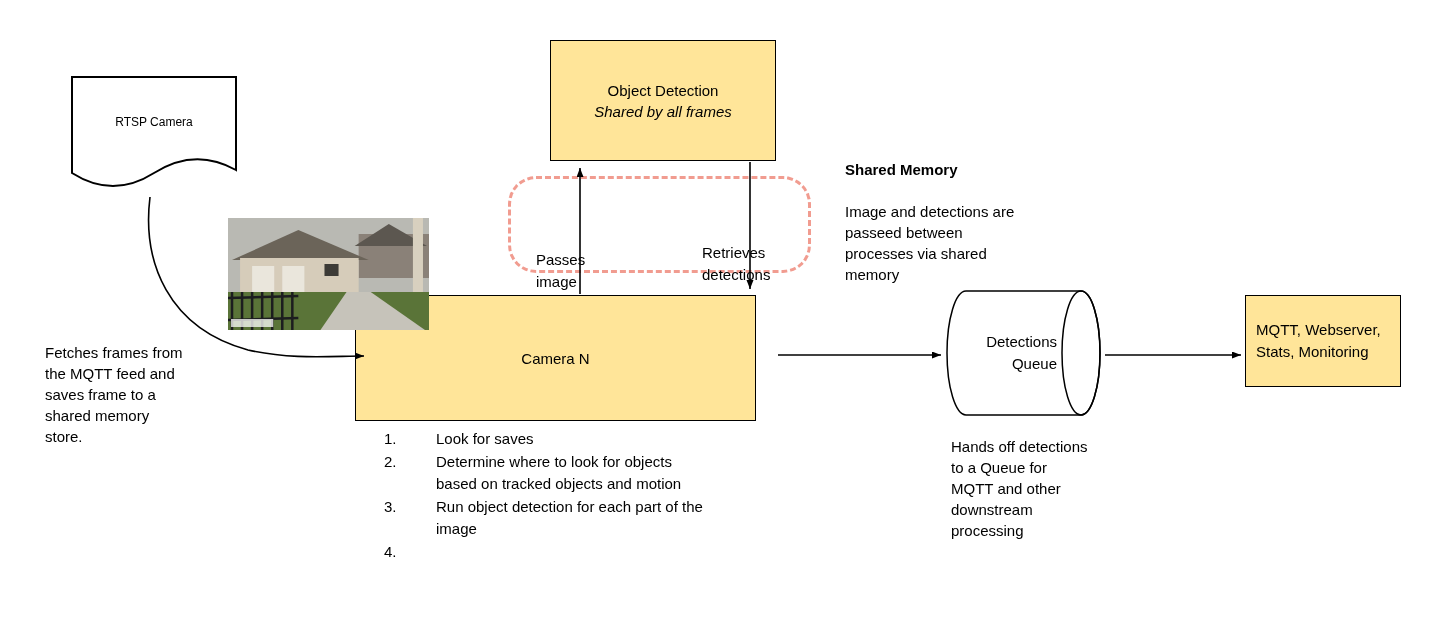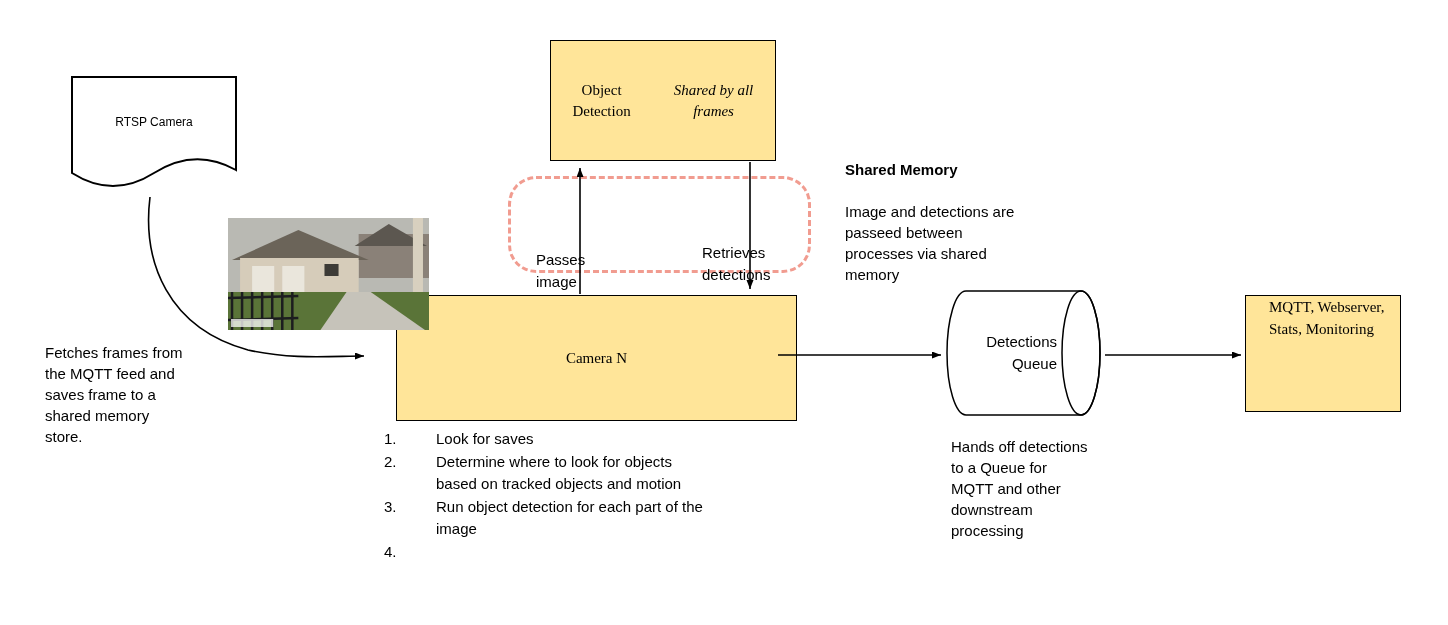--- a/index.html
+++ b/index.html
@@ -10,41 +10,40 @@
     position: relative;
     width: 1448px;
     height: 625px;
     background: var(--canvas-bg, #ffffff);
     overflow: hidden;
   }
 
   .node {
     position: absolute;
     display: flex;
-    flex-direction: row;
+    flex-direction: column;
     align-items: center;
     justify-content: center;
     font-size: 15px;
     text-align: center;
     line-height: 21px;
     z-index: 2;
-    font-family: Liberation Serif, serif;
   }
   .yellow {
     background: var(--node-fill, #ffe599);
     border: 1.5px solid var(--node-border, #000000);
   }
 
   .obj-det  { left: 550px; top: 40px;  width: 226px; height: 121px; }
   .obj-det .subtitle { font-style: italic; }
 
-  .camera-n { left: 396px; top: 295px; width: 401px; height: 126px; }
-
-  .mqtt     { left: 1245px; top: 295px; width: 156px; height: 117px;
-              align-items: flex-start; text-align: left; padding-left: 23px;
+  .camera-n { left: 355px; top: 295px; width: 401px; height: 126px; }
+
+  .mqtt     { left: 1245px; top: 295px; width: 156px; height: 92px;
+              align-items: flex-start; text-align: left; padding-left: 10px;
               line-height: 22px; }
 
   .rtsp { position: absolute; left: 70px; top: 75px; width: 168px; height: 140px; z-index: 2; }
   .rtsp svg { position: absolute; left: 0; top: 0; }
   .rtsp-label {
     position: absolute; left: 0; top: 40px; width: 100%;
     text-align: center; font-size: 12px;
   }
 
   .snapshot { position: absolute; left: 228px; top: 218px; width: 201px; height: 112px; z-index: 4; }

